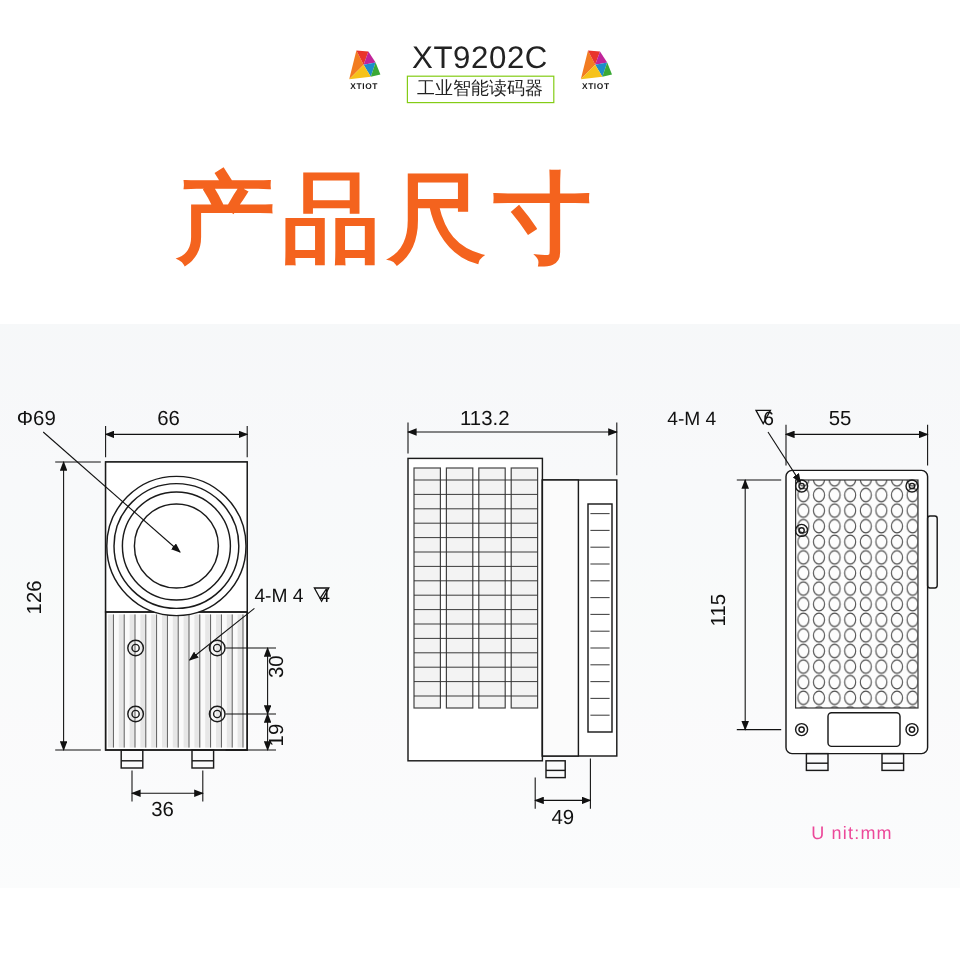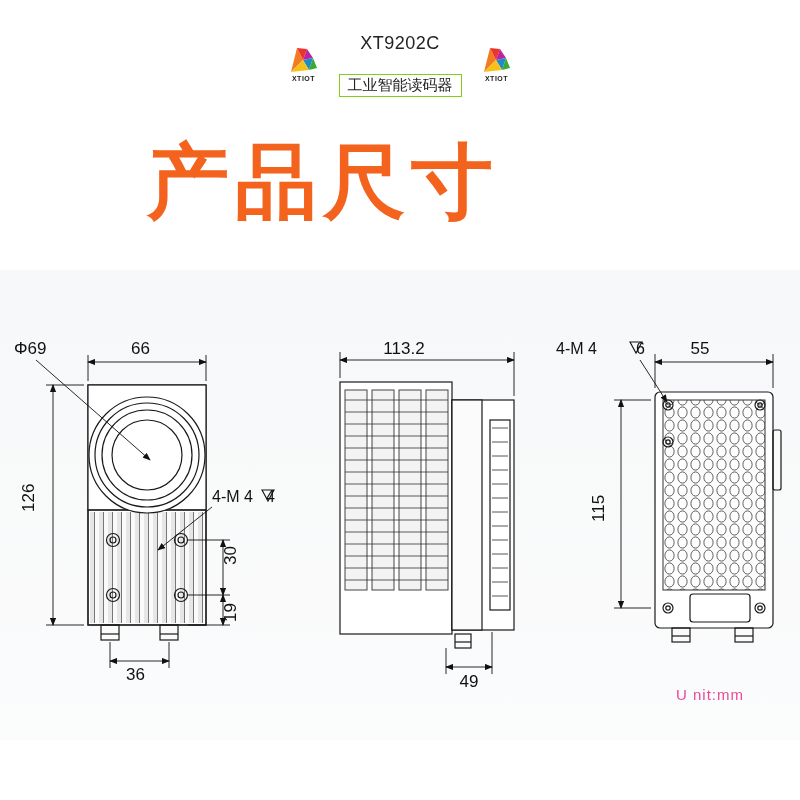--- a/index.html
+++ b/index.html
@@ -20,22 +20,22 @@
     display:flex;flex-direction:column;align-items:center;justify-content:flex-start;
   }
   .logo .mark{width:34px;height:28px;position:relative;}
   .logo .mark svg{display:block;}
   .logo .word{
     font-size:7px;letter-spacing:.5px;color:#1a1a1a;font-weight:bold;
     margin-top:1px;
   }
   .title-block{display:flex;flex-direction:column;align-items:center;}
   .model{
-    font-size:18px;color:#222;letter-spacing:.5px;line-height:1.1;
-    margin-bottom:20px;
+    font-size:26px;color:#222;letter-spacing:.5px;line-height:1.1;
+    margin-bottom:0;
   }
   .subtitle{
     font-size:15px;color:#222;border:1px solid #84cc16;
     padding:2px 8px 3px 8px;line-height:1.1;
   }
   
   .bigtitle{
     position:absolute;top:128px;left:0;width:646px;text-align:center;
     font-size:82px;font-weight:bold;color:#f4631e;letter-spacing:6px;
     font-family:"DejaVu Sans", sans-serif;

